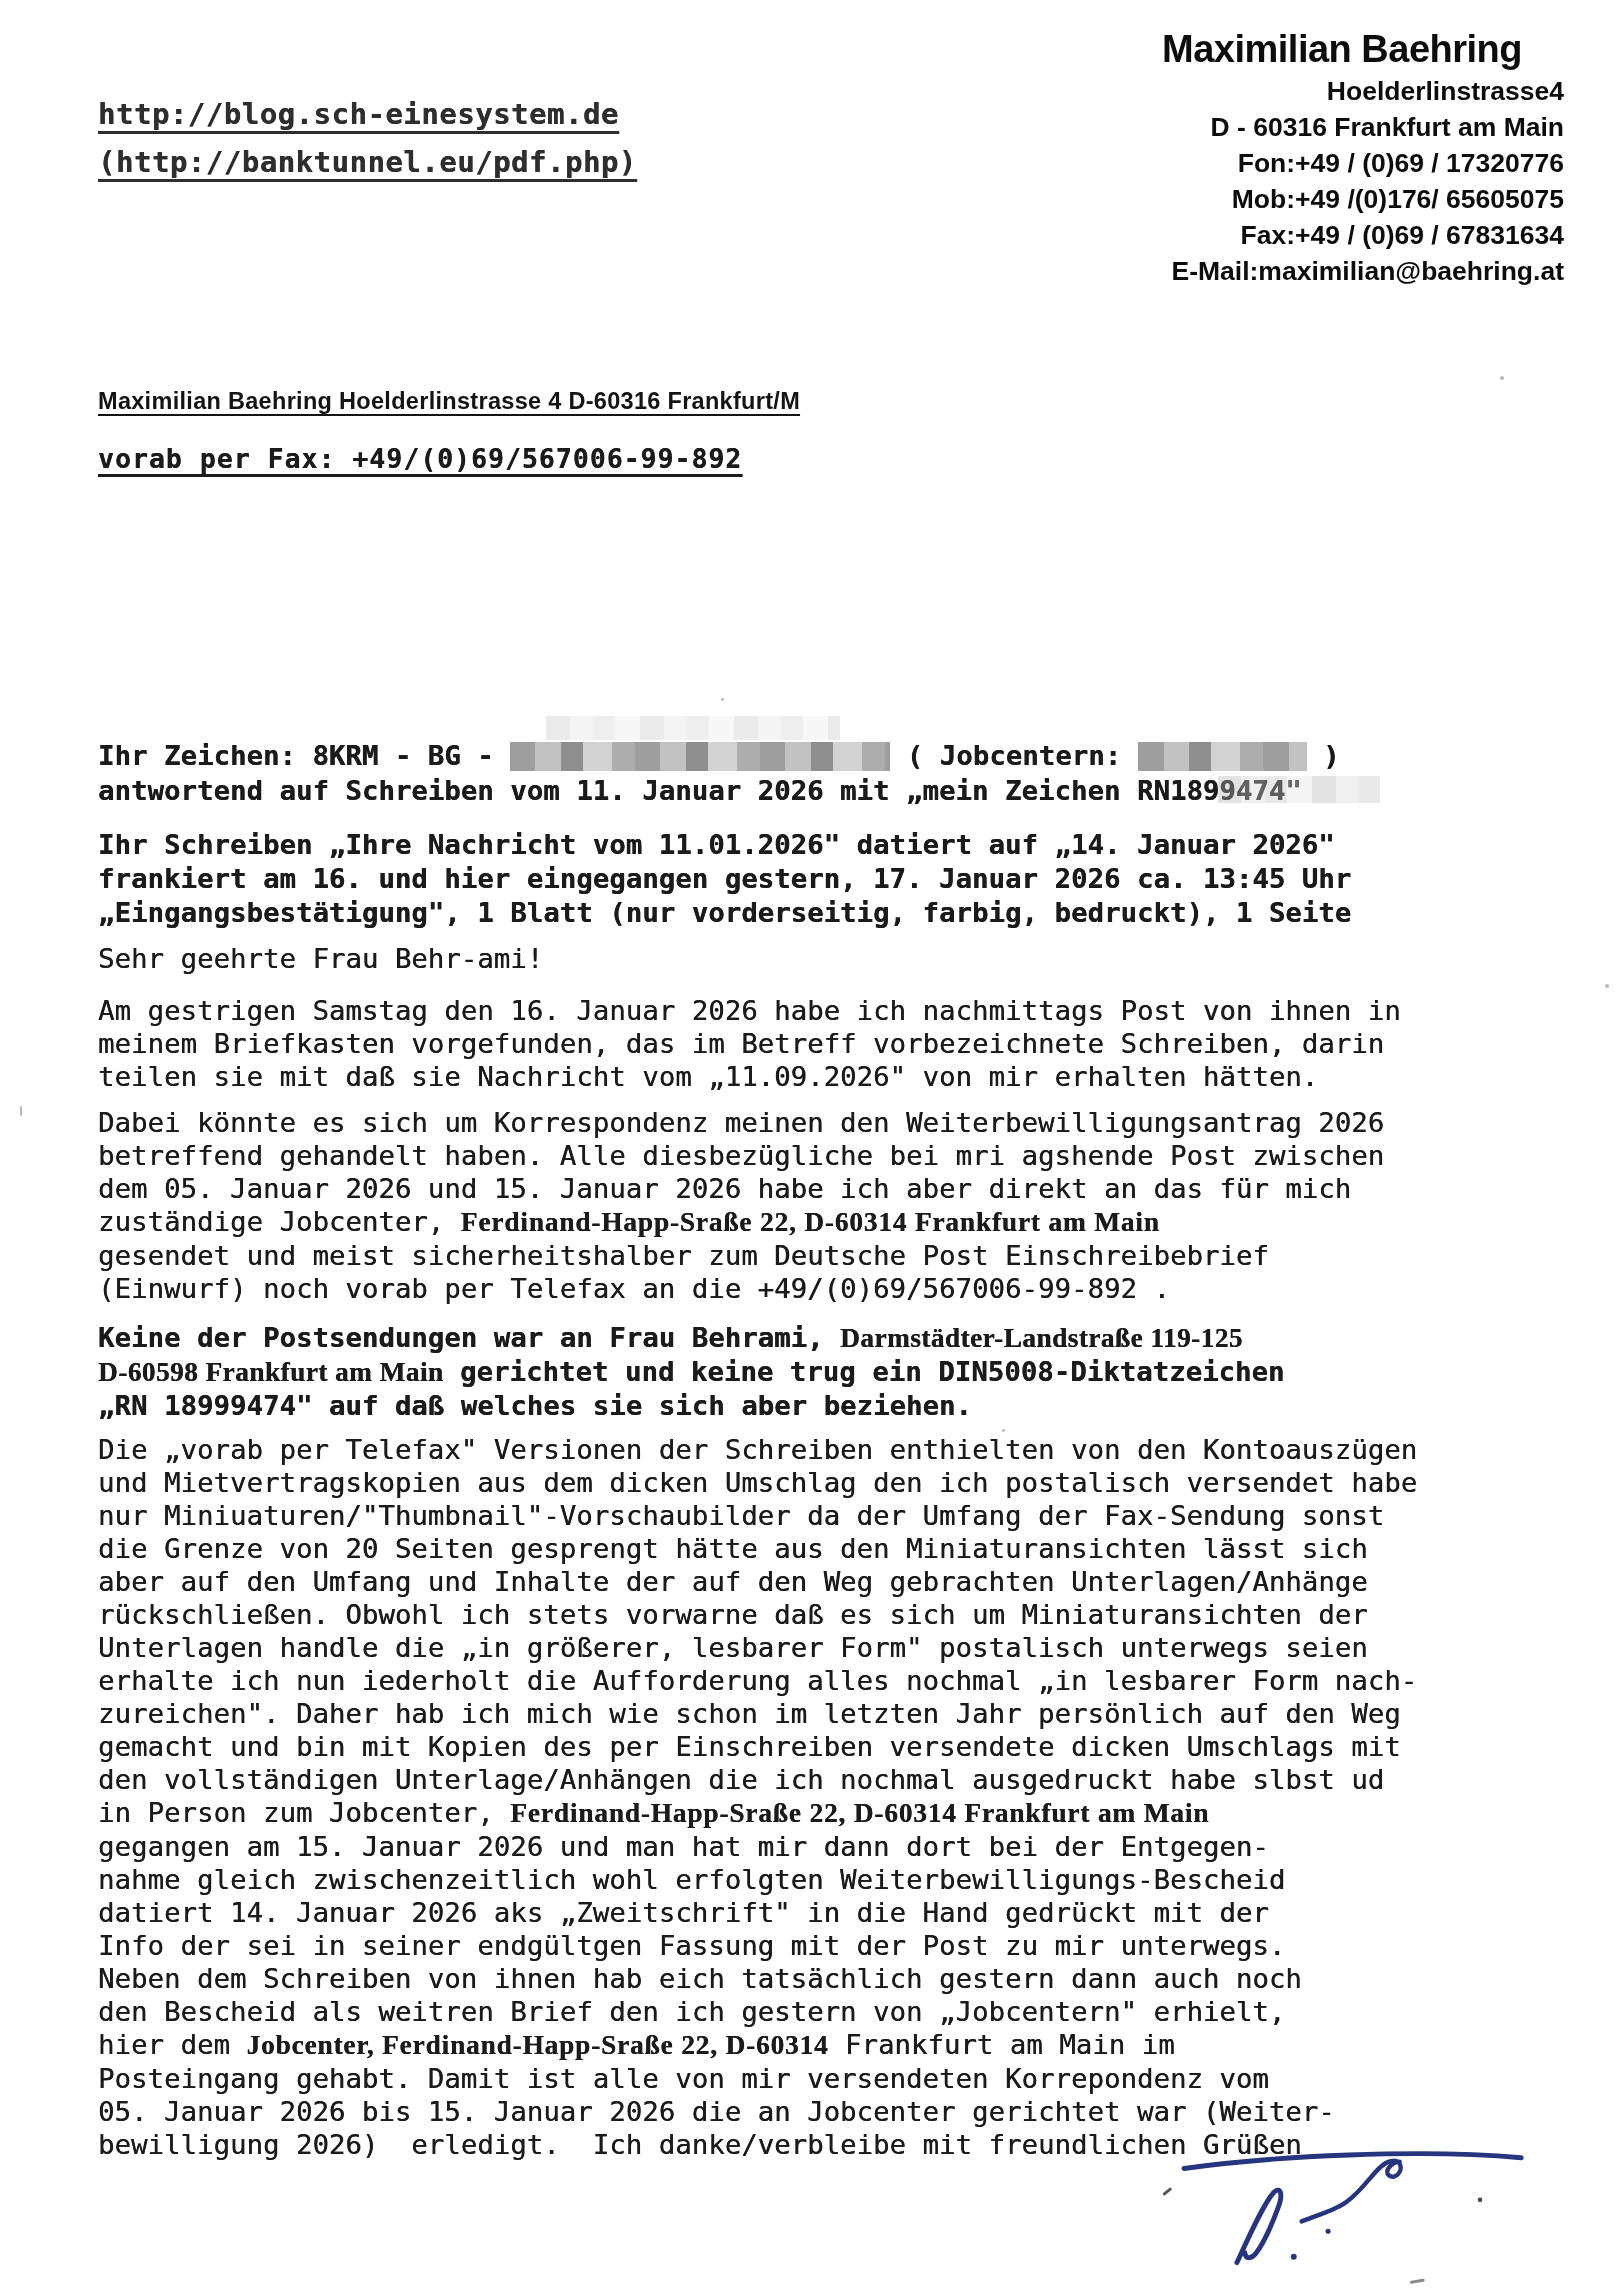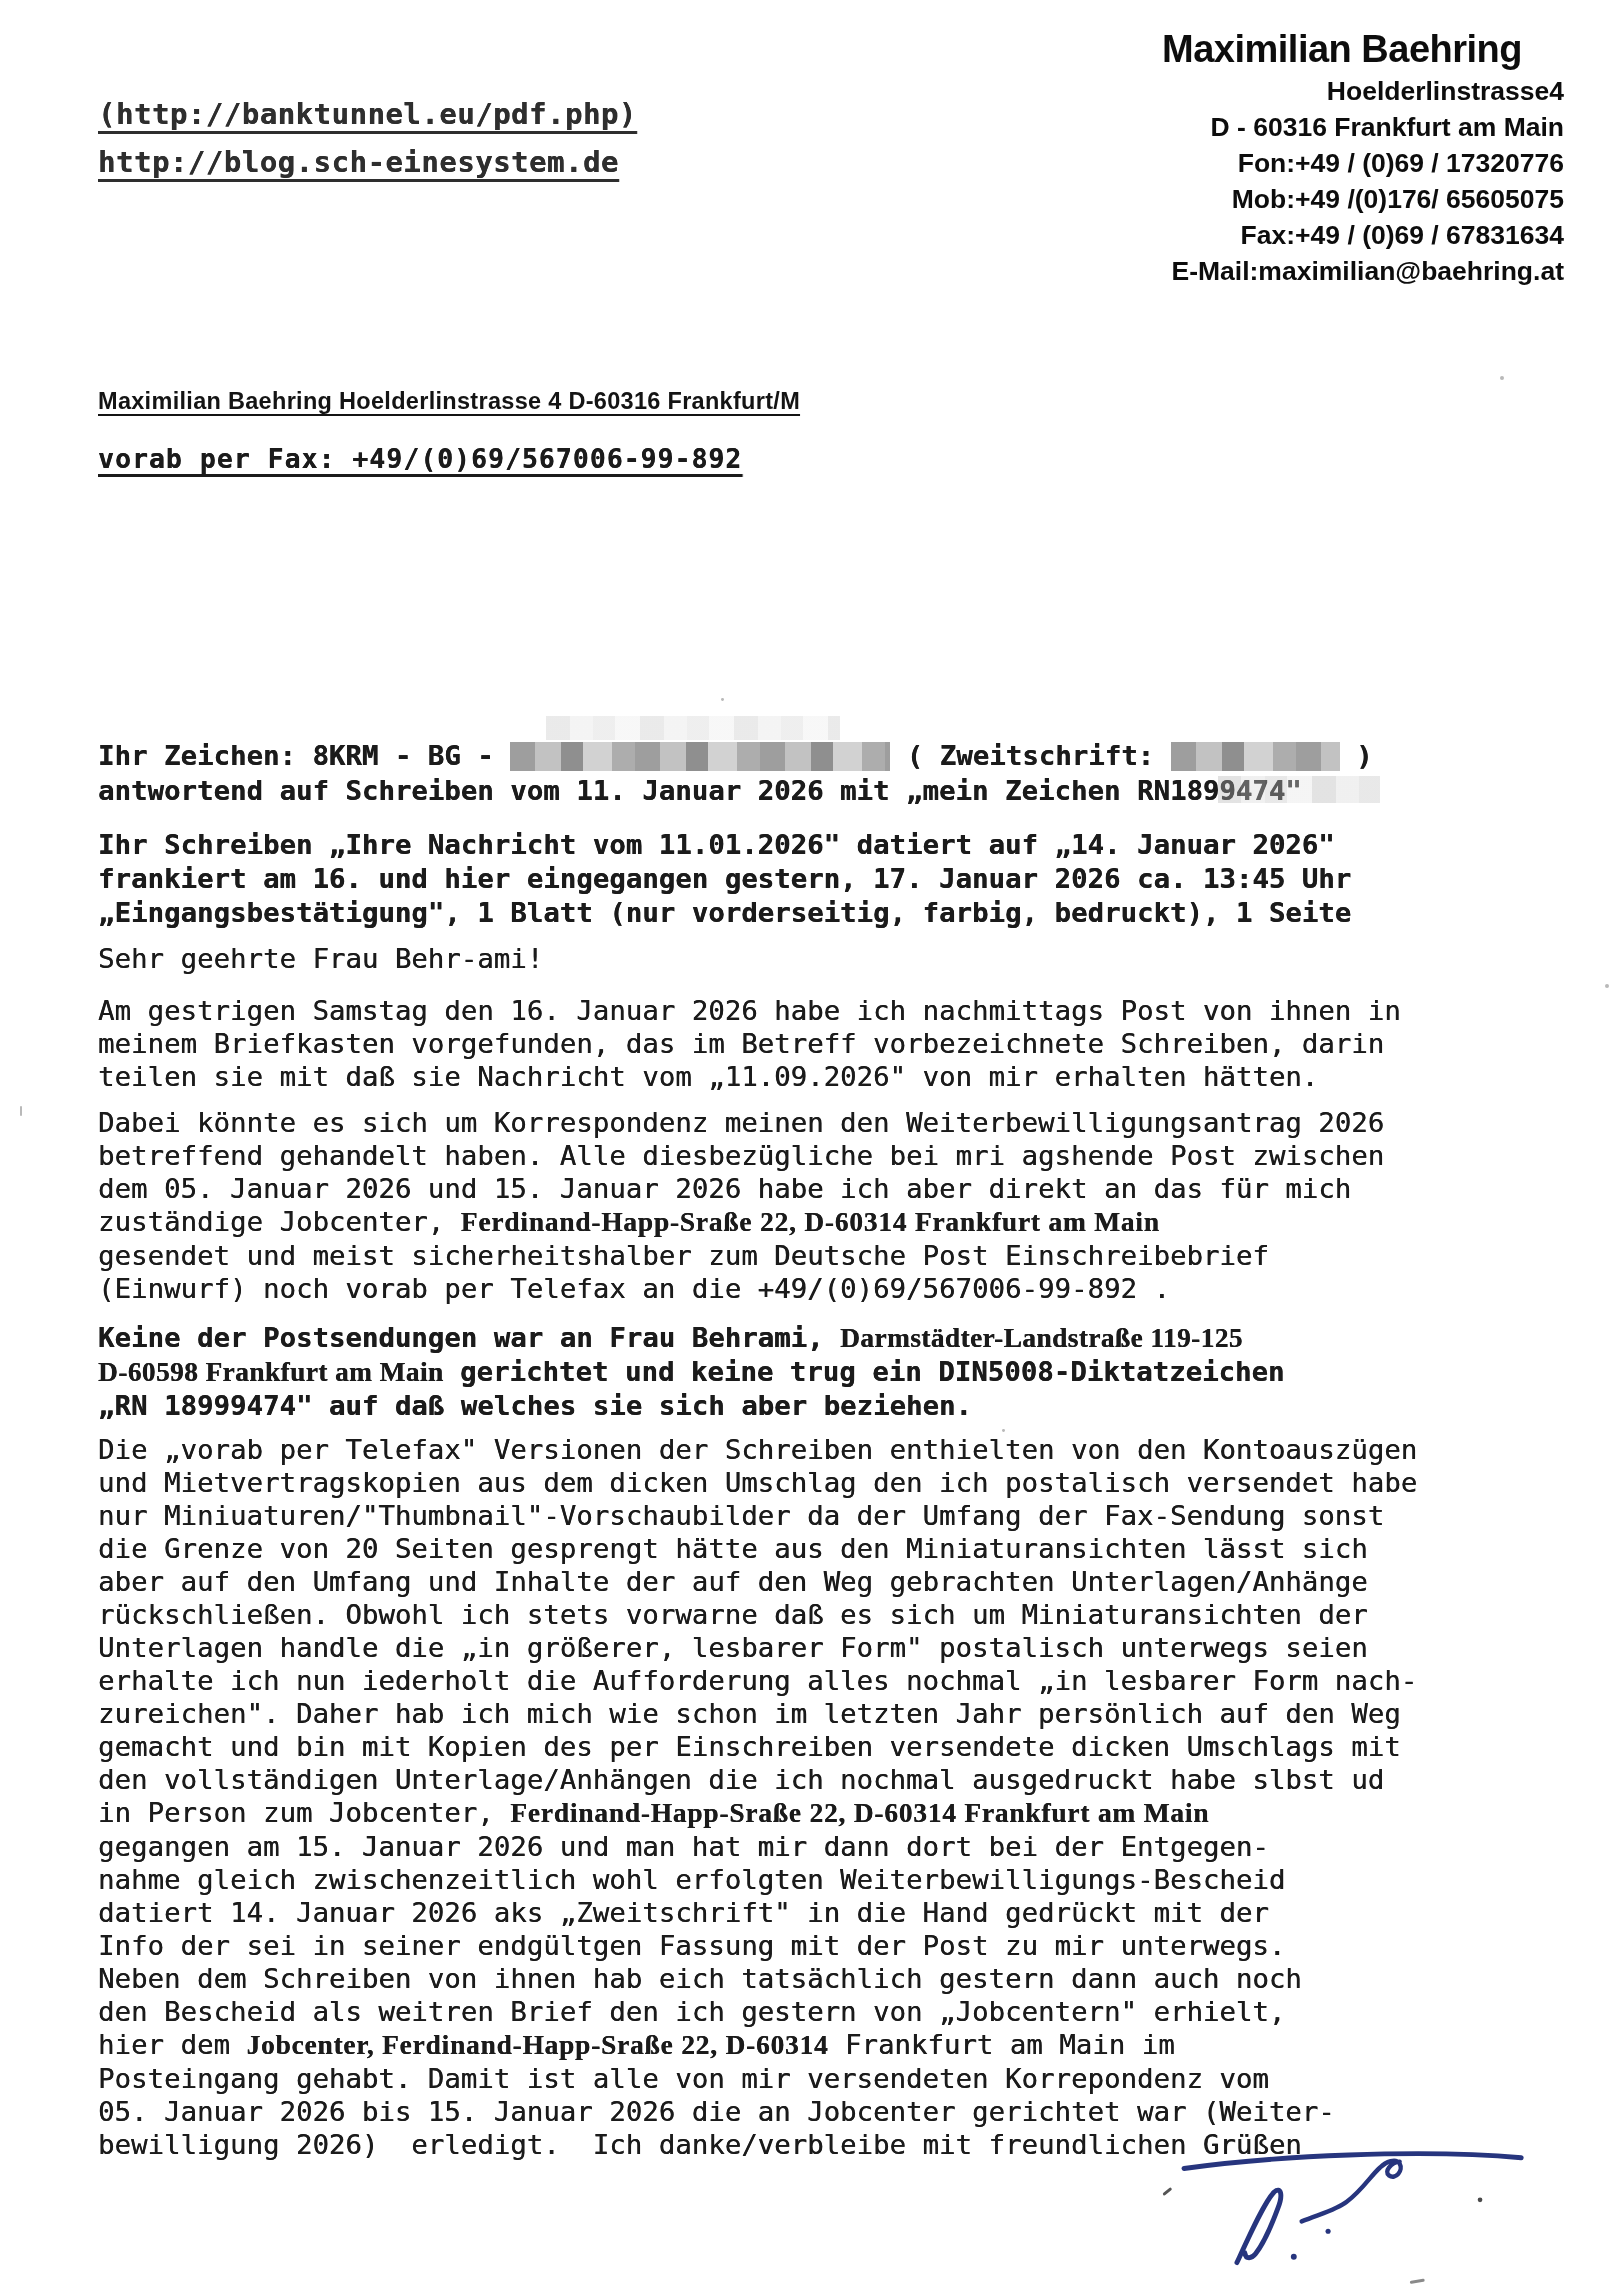--- a/index.html
+++ b/index.html
@@ -59,22 +59,22 @@
   .speck{position:absolute;background:#b9b9b9;border-radius:50%;}
 
   .sig-svg{left:1127px;top:2143px;width:412px;height:149px;}
 </style>
 </head>
 <body>
 
 <div class="page">
 
   <div class="abs url-block ink">
+    <span class="url-line">http://blog.sch-einesystem.de</span>
     <span class="url-line">(http://banktunnel.eu/pdf.php)</span>
-    <span class="url-line">http://blog.sch-einesystem.de</span>
   </div>
 
   <div class="abs letterhead">
     <div class="lh-name">Maximilian Baehring</div>
     <div class="lh-row">
       <span>Hoelderlinstrasse</span>
       <span class="val">4</span>
     </div>
     <div class="lh-row">
       <span>D - 60316 Frankfurt am Main</span>
@@ -97,21 +97,21 @@
     </div>
   </div>
 
   <div class="abs sender-line">Maximilian Baehring  Hoelderlinstrasse 4  D-60316 Frankfurt/M</div>
 
   <div class="abs fax-line ink">vorab per Fax: +49/(0)69/567006-99-892</div>
 
 
 
   <div class="abs reference ink">
-    <div><span>Ihr Zeichen: 8KRM - BG - </span><span class="redaction redaction-1"></span><span> ( Zweitschrift: </span><span class="redaction redaction-2"></span><span> )</span></div>
+    <div><span>Ihr Zeichen: 8KRM - BG - </span><span class="redaction redaction-1"></span><span> ( Jobcentern: </span><span class="redaction redaction-2"></span><span> )</span></div>
     <div>antwortend auf Schreiben vom 11. Januar 2026 mit „mein Zeichen RN1899474"</div>
   </div>
   <div class="redaction-faint" style="left:546px;top:716px;width:294px;height:23.5px;opacity:.28;"></div>
   <div class="redaction-faint" style="left:1218px;top:776px;width:162px;height:26.5px;opacity:.38;"></div>
 
   <div class="abs subject pre ink">Ihr Schreiben „Ihre Nachricht vom 11.01.2026" datiert auf „14. Januar 2026"
 frankiert am 16. und hier eingegangen gestern, 17. Januar 2026 ca. 13:45 Uhr
 „Eingangsbestätigung", 1 Blatt (nur vorderseitig, farbig, bedruckt), 1 Seite</div>
 
   <div class="abs salutation ink">Sehr geehrte Frau Behr-ami!</div>

